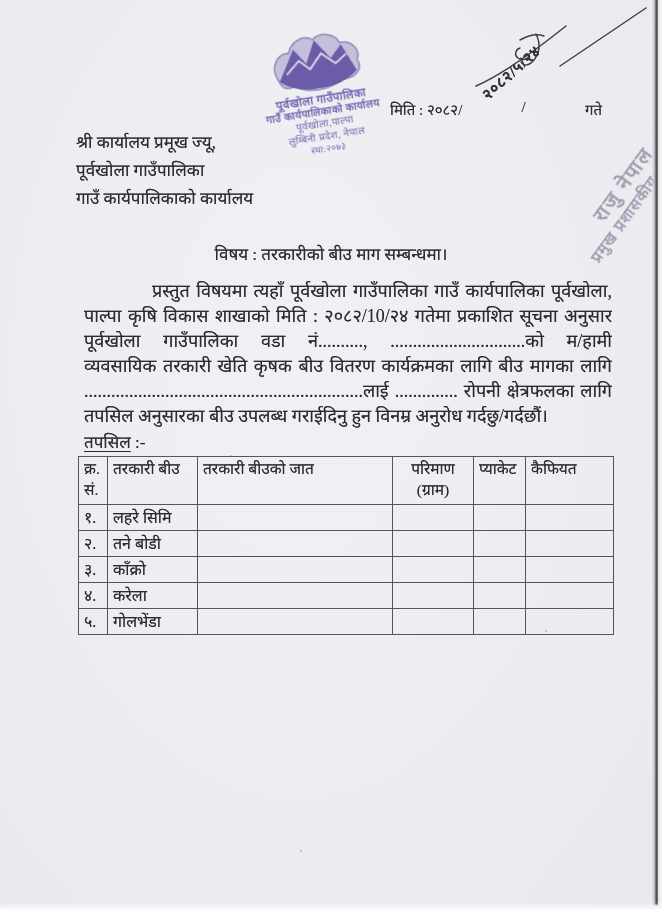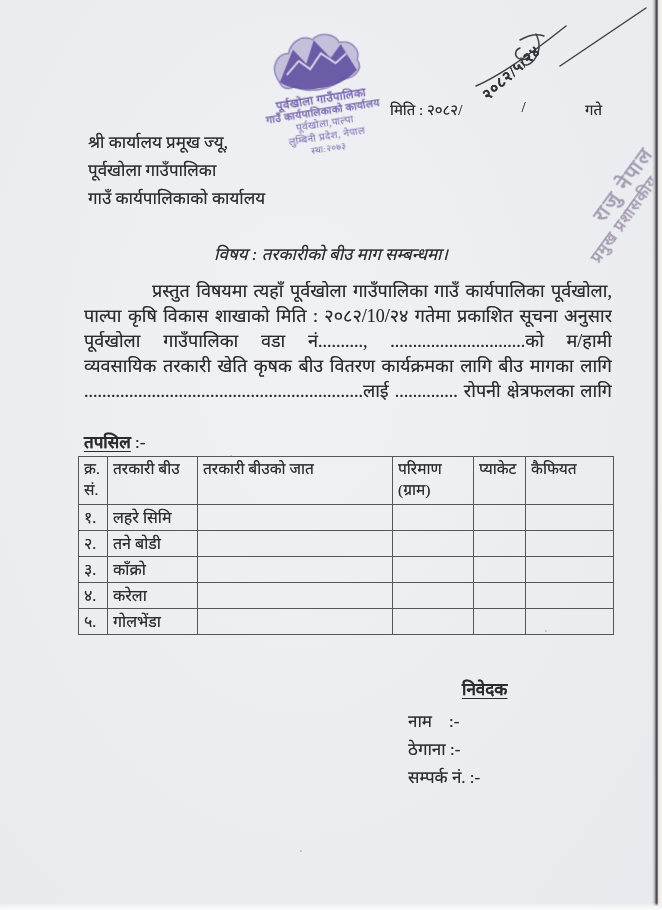--- a/index.html
+++ b/index.html
@@ -42,44 +42,44 @@
     transform:rotate(-54deg);transform-origin:center;
     color:rgba(152,142,166,0.85);text-align:center;filter:blur(0.35px);}
   .officer-name{font-size:20px;font-weight:bold;letter-spacing:2px;line-height:24px;}
   .officer-title{font-size:15.5px;font-weight:bold;letter-spacing:1px;line-height:20px;}
 
   
   .date-line{position:absolute;left:390px;top:99px;width:212px;
     display:flex;justify-content:space-between;font-size:15px;}
 
   
-  .recipient{position:absolute;left:88px;top:129px;font-size:17px;line-height:28px;}
-
-  
-  .subject{position:absolute;left:0;top:242px;width:662px;text-align:center;font-size:17px;font-style:italic;}
+  .recipient{position:absolute;left:76px;top:129px;font-size:17px;line-height:28px;}
+
+  
+  .subject{position:absolute;left:0;top:242px;width:662px;text-align:center;font-size:17px;}
 
   
   .body-text{position:absolute;left:84px;top:279px;width:528px;font-size:18px;}
   .body-line{height:25px;line-height:25px;text-align:justify;text-align-last:justify;white-space:nowrap;
     display:block;overflow:hidden;}
   .body-line.first{padding-left:68px;width:460px;}
   .body-line.last{text-align-last:left;white-space:normal;}
 
   
   .tapsil{position:absolute;left:84px;top:430px;font-size:17px;}
-  .tapsil .u{text-decoration:underline;text-underline-offset:3px;font-weight:bold;}
+  .tapsil .u{text-decoration:underline;text-underline-offset:3px;}
 
   
   table.schedule{position:absolute;left:78px;top:456px;border-collapse:collapse;
     table-layout:fixed;width:535px;font-size:15.5px;border-radius:31px;}
   table.schedule td{border:1px solid #55555d;padding:1px 5px;vertical-align:top;
     overflow:hidden;}
   tr.hdr td{height:45px;line-height:21px;}
   tr.row td{height:23px;line-height:23px;font-size:16px;}
-  td.c-qty{text-align:left;padding:1px 2px;}
+  td.c-qty{text-align:center;padding:1px 2px;}
 
   
   .applicant{position:absolute;left:408px;top:676px;font-size:17px;line-height:28px;}
   .applicant .title{display:block;margin-left:54px;text-decoration:underline;
     text-underline-offset:3px;font-weight:bold;margin-bottom:4px;}
   .applicant .field{white-space:pre;}
 
   
   .speck{position:absolute;width:2px;height:2px;border-radius:50%;background:rgba(90,90,100,0.35);}
 </style>
@@ -132,20 +132,21 @@
   </div>
 
   <div class="subject ink">विषय : तरकारीको बीउ माग सम्बन्धमा।</div>
 
   <div class="body-text ink">
     <span class="body-line first">प्रस्तुत विषयमा त्यहाँ पूर्वखोला गाउँपालिका गाउँ कार्यपालिका पूर्वखोला,</span>
     <span class="body-line">पाल्पा कृषि विकास शाखाको मिति : २०८२/10/२४ गतेमा प्रकाशित सूचना अनुसार</span>
     <span class="body-line">पूर्वखोला गाउँपालिका वडा नं.........., ..............................को म/हामी</span>
     <span class="body-line">व्यवसायिक तरकारी खेति कृषक बीउ वितरण कार्यक्रमका लागि बीउ मागका लागि</span>
     <span class="body-line">..............................................................लाई .............. रोपनी क्षेत्रफलका लागि</span>
+    <span class="body-line last">तपसिल अनुसारका बीउ उपलब्ध गराईदिनु हुन विनम्र अनुरोध गर्दछु/गर्दछौं।</span>
   </div>
 
   <div class="tapsil ink">
     <span class="u">तपसिल</span>
     <span> </span>
     <span>:-</span>
   </div>
 
   <table class="schedule ink">
     <colgroup>
@@ -207,25 +208,19 @@
         <td>५.</td>
         <td>गोलभेंडा</td>
         <td></td>
         <td></td>
         <td></td>
         <td></td>
       </tr>
     </tbody>
   </table>
 
-  <div class="applicant ink">
-    <span class="title">निवेदक</span>
-    <div class="field">नाम    :-</div>
-    <div class="field">ठेगाना :-</div>
-    <div class="field">सम्पर्क नं. :-</div>
-  </div>
 
   <div class="speck" style="left:300px;top:850px;"></div>
   <div class="speck" style="left:545px;top:630px;"></div>
   <div class="speck" style="left:230px;top:455px;"></div>
   <div class="edge-right"></div>
   <div class="edge-bottom"></div>
 </div>
 
 </body></html>

